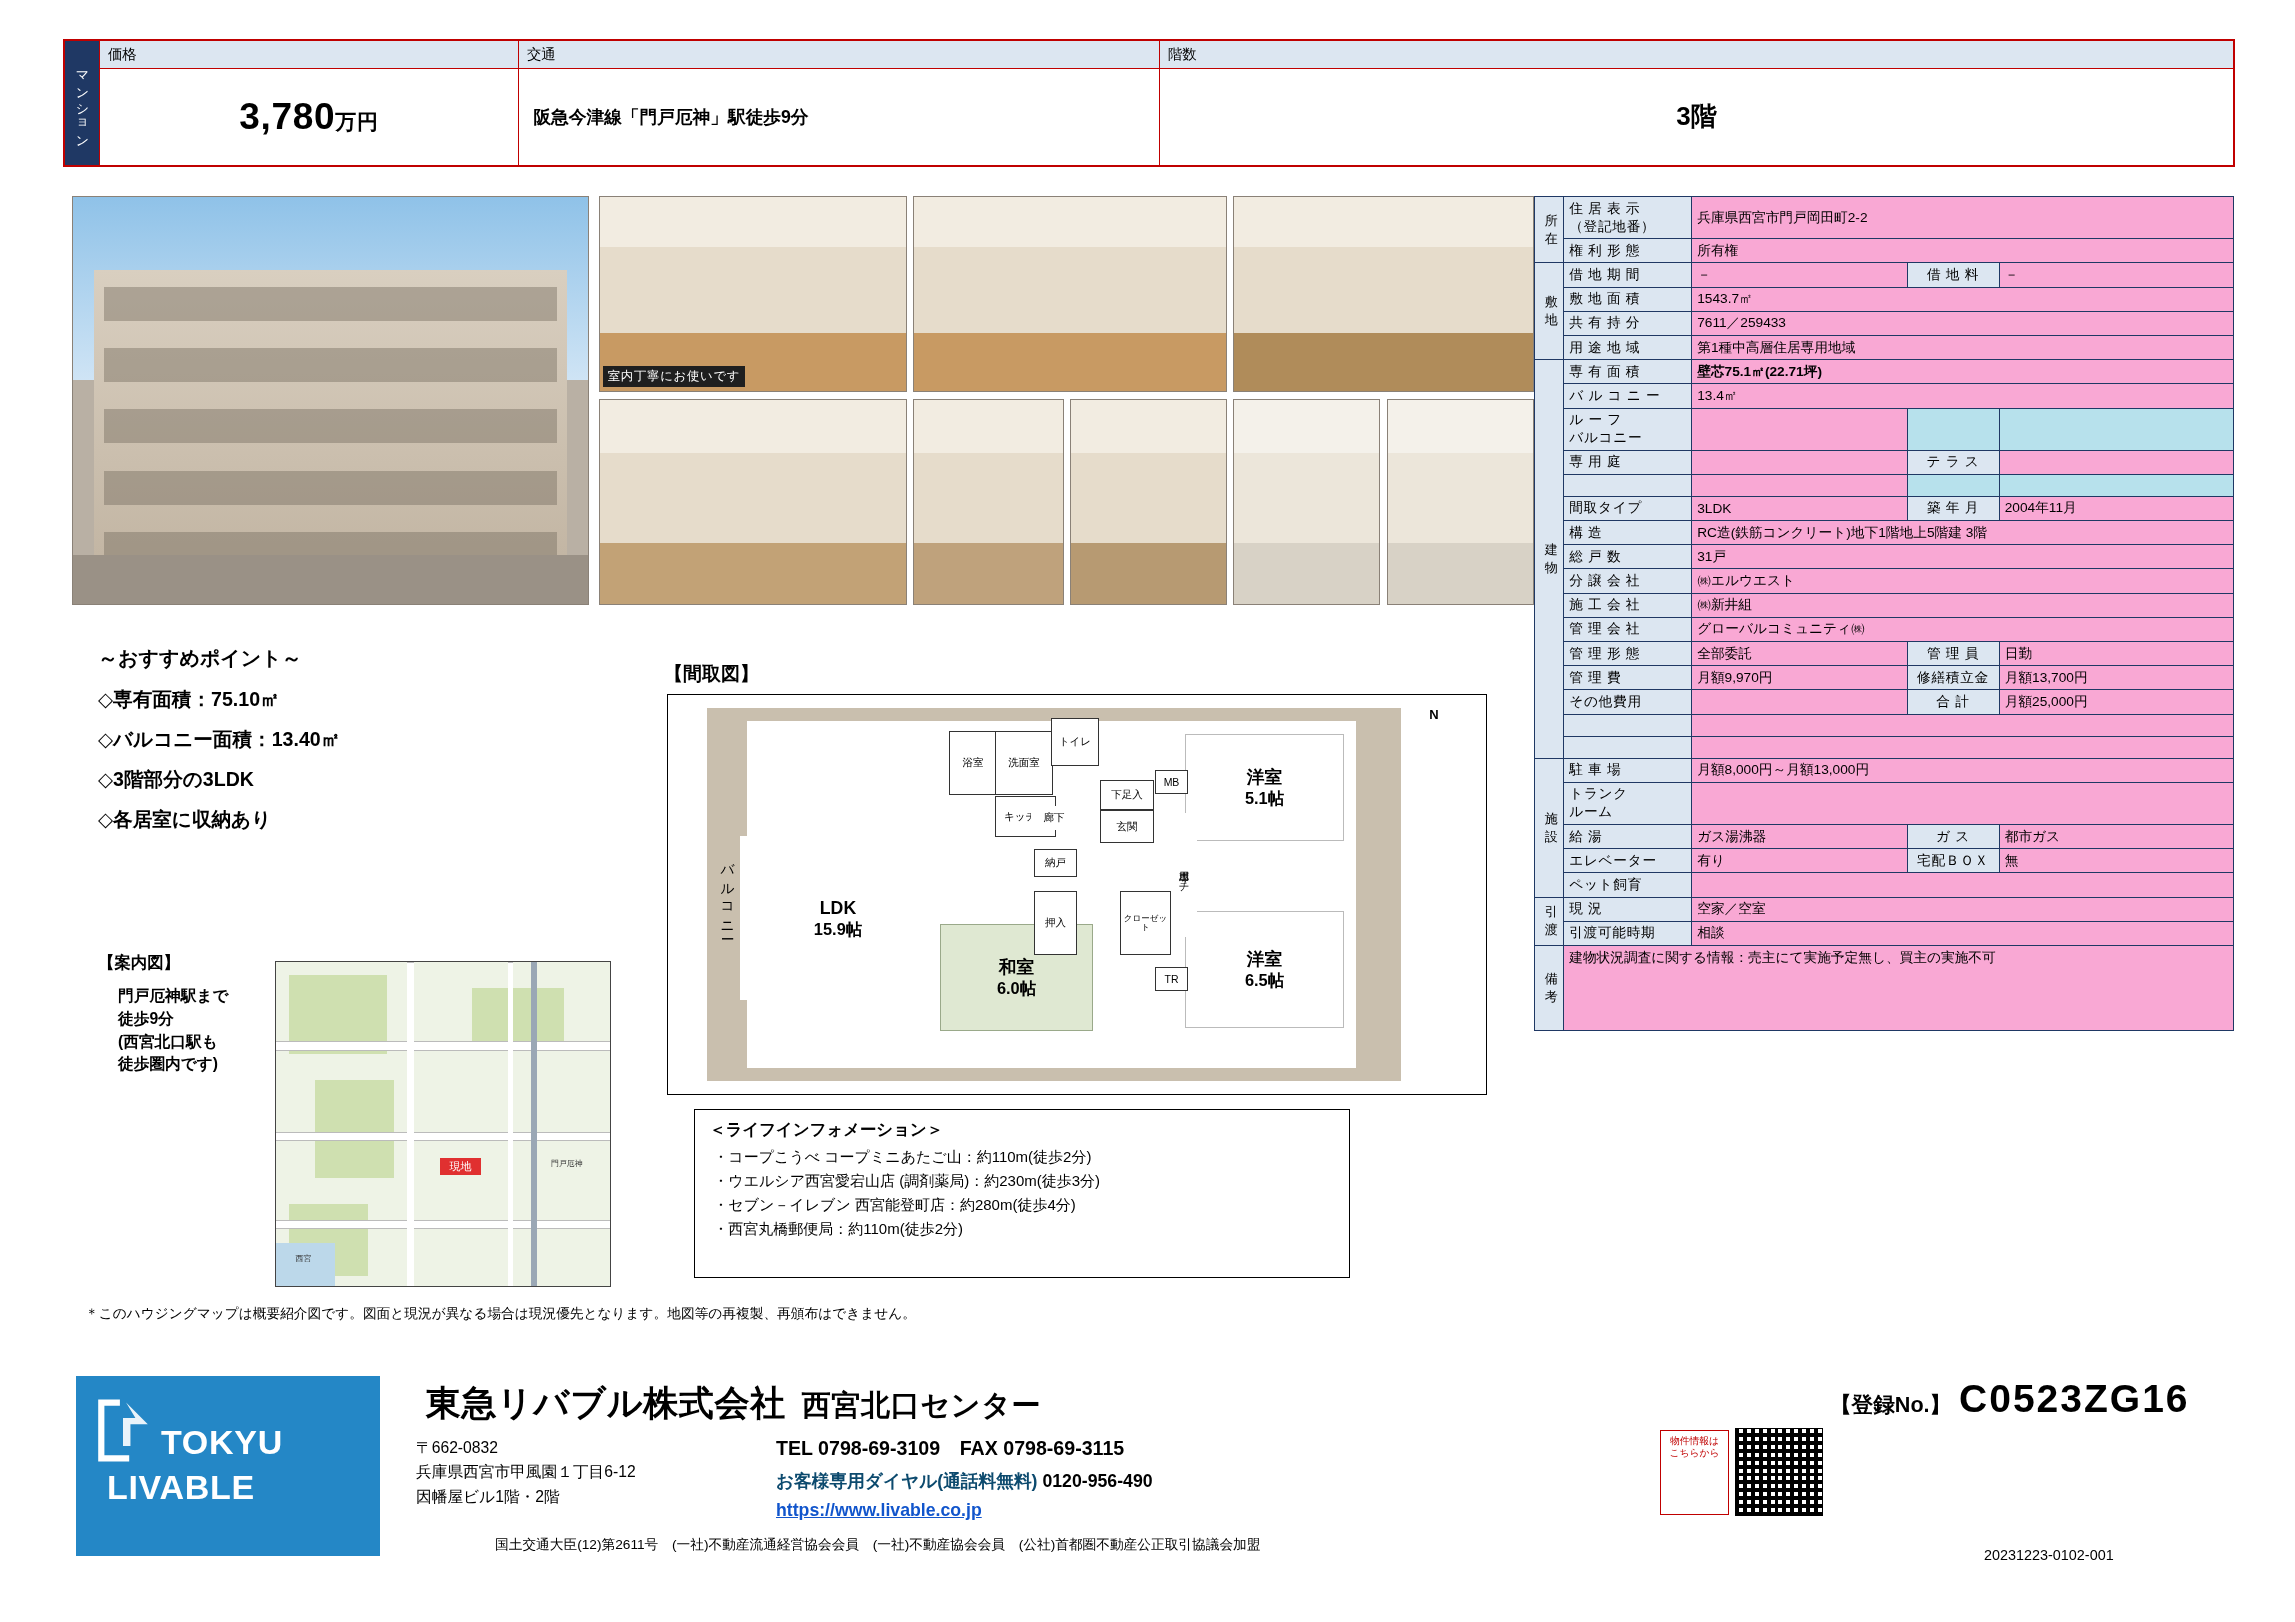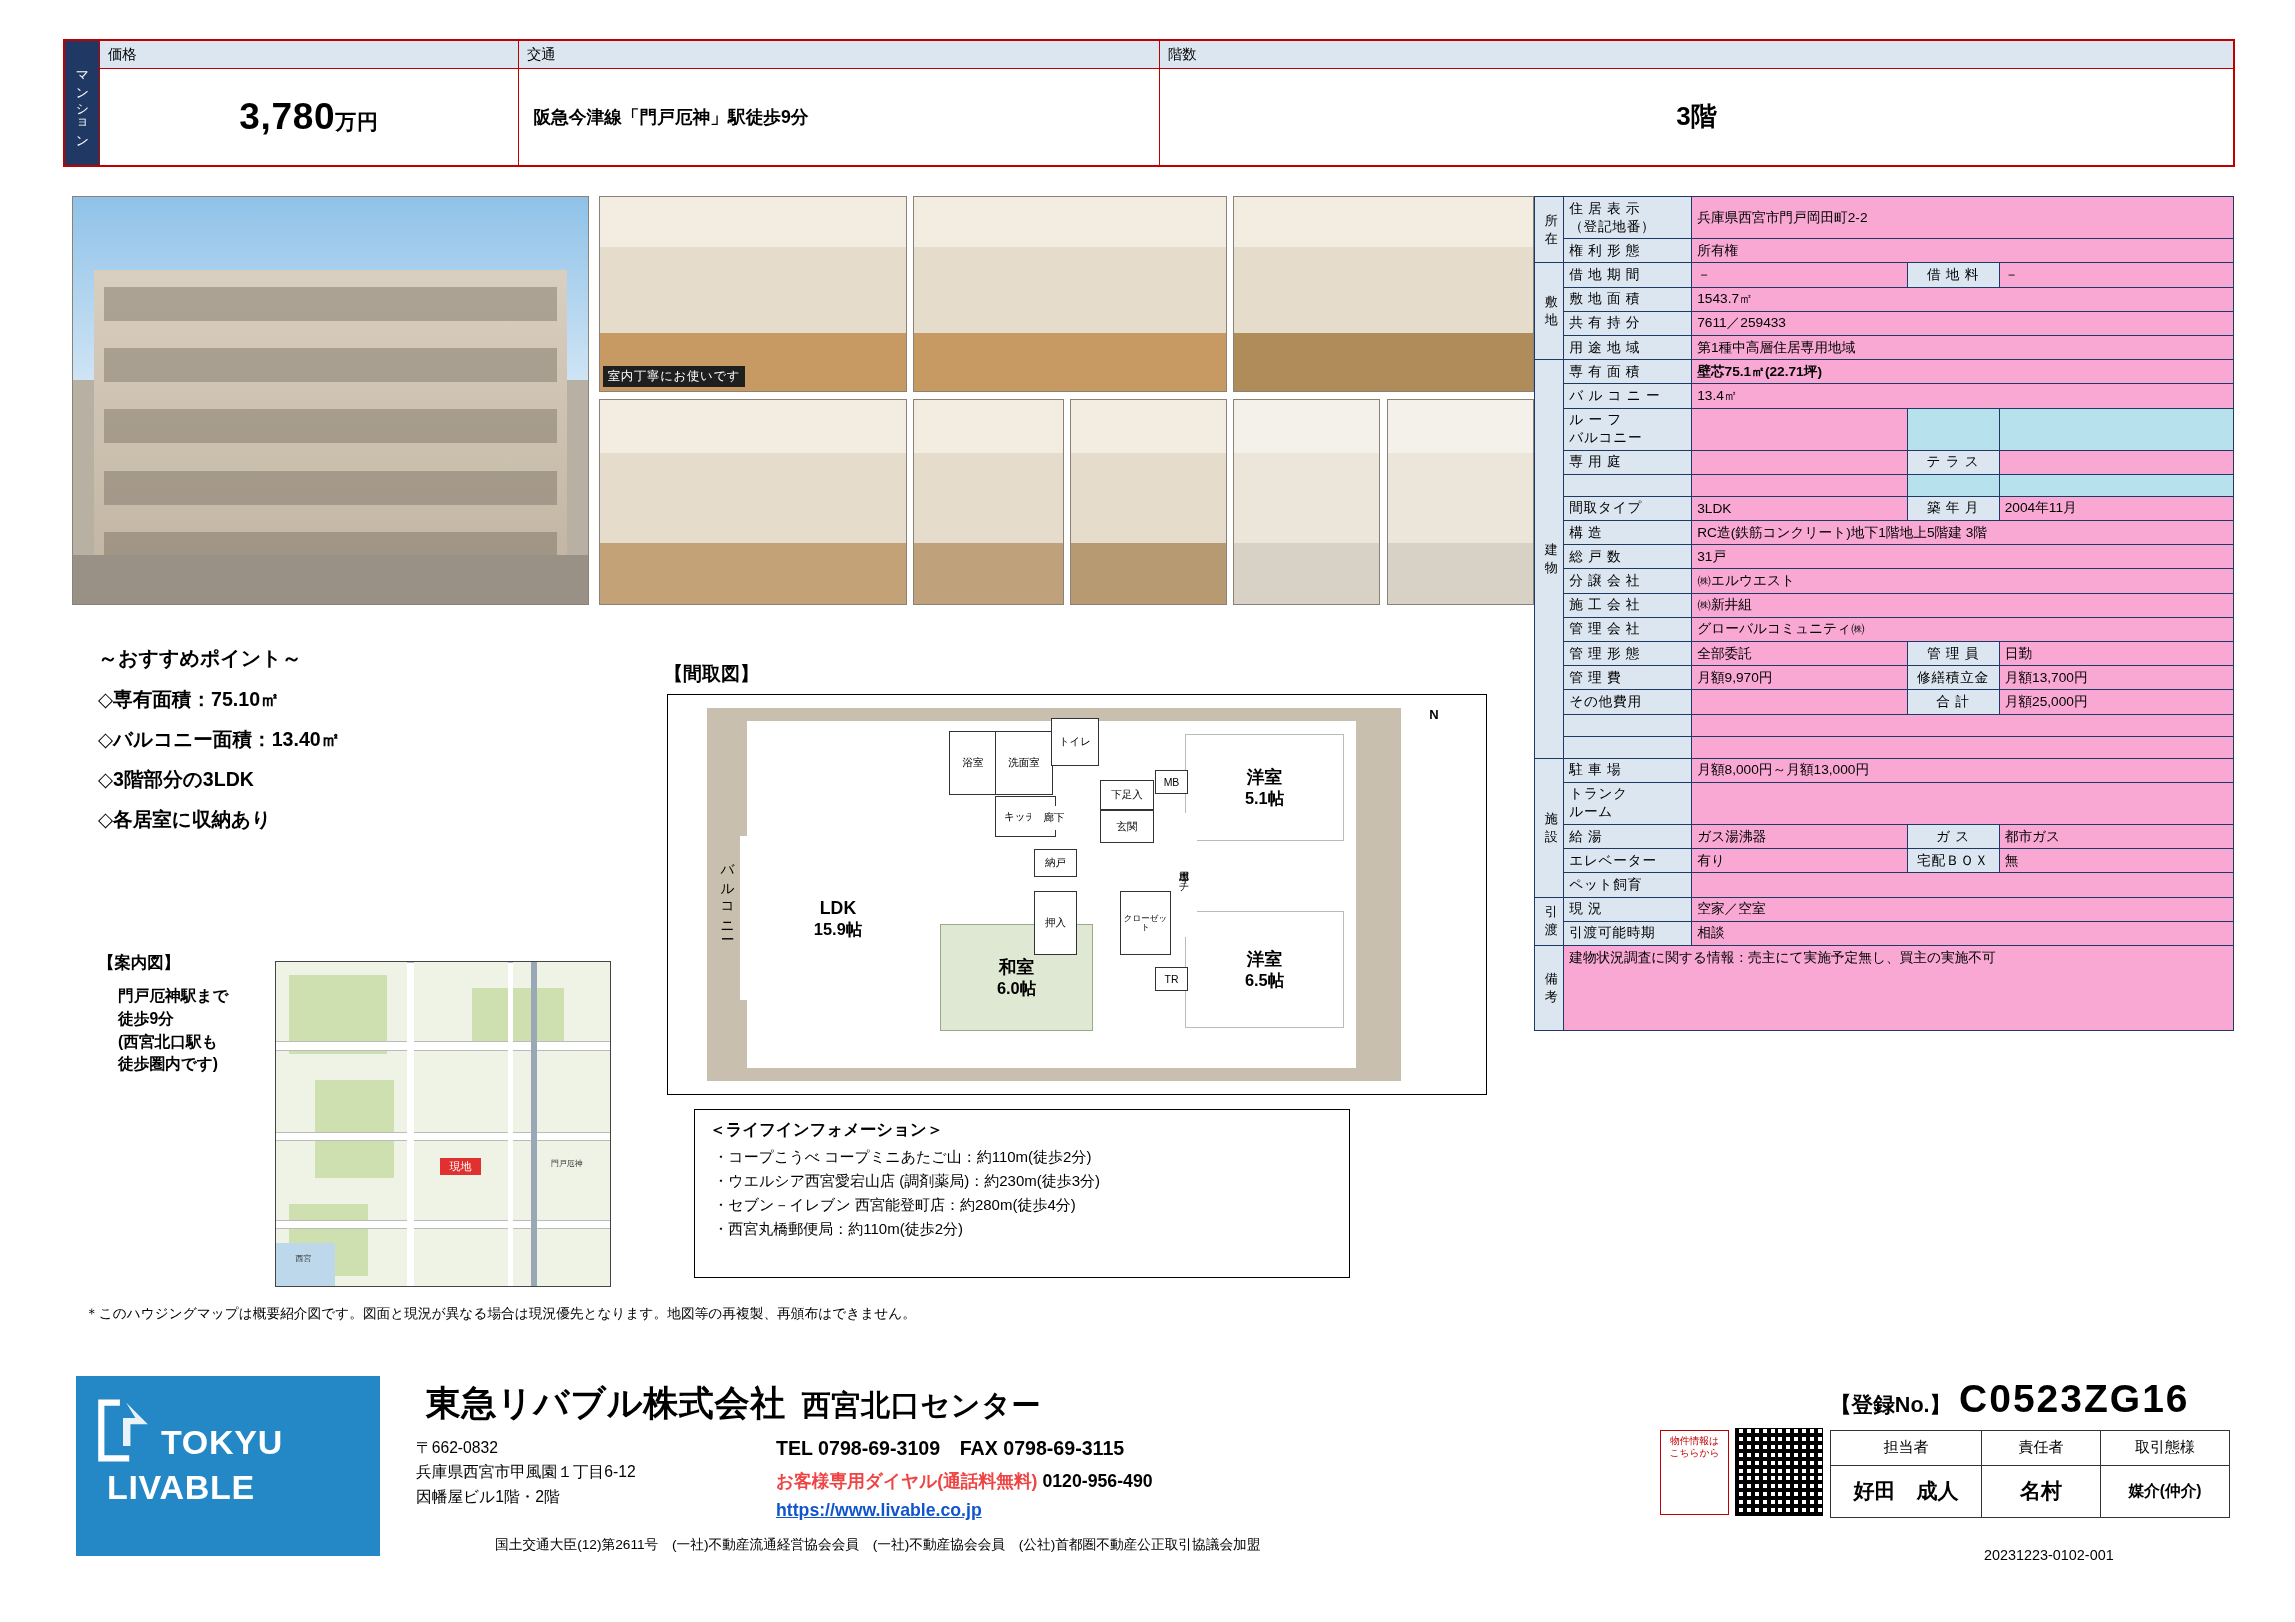--- a/index.html
+++ b/index.html
@@ -90,21 +90,21 @@
   .logo{position:absolute;left:13px;top:25px;width:304px;height:180px;background:#2487c6;color:#fff;}
   .logo .mark{position:absolute;left:15.7px;top:19.6px;width:62px;height:69px;}
   .logo .t1{position:absolute;left:85px;top:47px;font-size:34px;letter-spacing:0.7px;font-weight:bold;}
   .logo .t2{position:absolute;left:31px;top:92px;font-size:34px;letter-spacing:0.7px;font-weight:bold;}
   .company{position:absolute;left:347px;top:29.4px;}
   .company .cname{font-size:35px;font-weight:bold;letter-spacing:0.7px;}
   .company .cname span{font-size:29px;margin-left:15.7px;}
   .addr{position:absolute;left:353px;top:85px;font-size:15.7px;line-height:1.55;}
   .tels{position:absolute;left:713px;top:84px;font-size:19.6px;font-weight:bold;}
   .freed{position:absolute;left:713px;top:118px;font-size:17.7px;font-weight:bold;}
-  .freed em{color:#ef4444;font-style:normal;margin-top:8px;}
+  .freed em{color:#0c4a6e;font-style:normal;margin-top:8px;}
   .url{position:absolute;left:713px;top:149px;font-size:17.7px;color:#1155cc;text-decoration:underline;font-weight:bold;}
   .legal{position:absolute;left:432px;top:185px;font-size:13.7px;}
   .qrbox{position:absolute;left:1597px;top:79px;width:69px;height:85px;border:0.7px solid #c00000;font-size:9.8px;color:#c00000;text-align:center;line-height:1.25;padding-top:3.9px;box-sizing:border-box;}
   .qr{position:absolute;left:1672px;top:77px;width:88px;height:88px;background:
      repeating-linear-gradient(90deg,#000 0 3.9px,#fff 3.9px 7.9px),
      repeating-linear-gradient(0deg,#000 0 3.9px,transparent 3.9px 7.9px);
      background-blend-mode:multiply;}
   .regno{position:absolute;left:1767px;top:26px;font-size:21.6px;font-weight:bold;}
   .regno b{font-size:39px;letter-spacing:2px;margin-left:7.9px;}
   .agents{position:absolute;left:1767px;top:79px;border-collapse:collapse;font-size:15.7px;}
@@ -472,32 +472,18 @@
     <div class="legal">国土交通大臣(12)第2611号　(一社)不動産流通経営協会会員　(一社)不動産協会会員　(公社)首都圏不動産公正取引協議会加盟</div>
 
     <div class="qrbox" style="white-space:pre-line">物件情報は
 こちらから</div>
     <div class="qr"></div>
 
     <div class="regno">
       <span>【登録No.】</span><b>C0523ZG16</b>
     </div>
 
-    <table class="agents">
-      <tbody>
-          <tr>
-        <td class="h" style="width:137px">担当者</td>
-        <td class="h" style="width:105px">責任者</td>
-        <td class="h" style="width:115px">取引態様</td>
-      </tr>
-      <tr>
-        <td class="v">好田　成人</td>
-        <td class="v">名村</td>
-        <td class="v" style="font-size:15.7px">媒介(仲介)</td>
-      </tr>
-    </tbody>
-      </table>
 
     <div class="docid">20231223-0102-001</div>
   </div>
 
 </div>
 
 
 </body></html>

